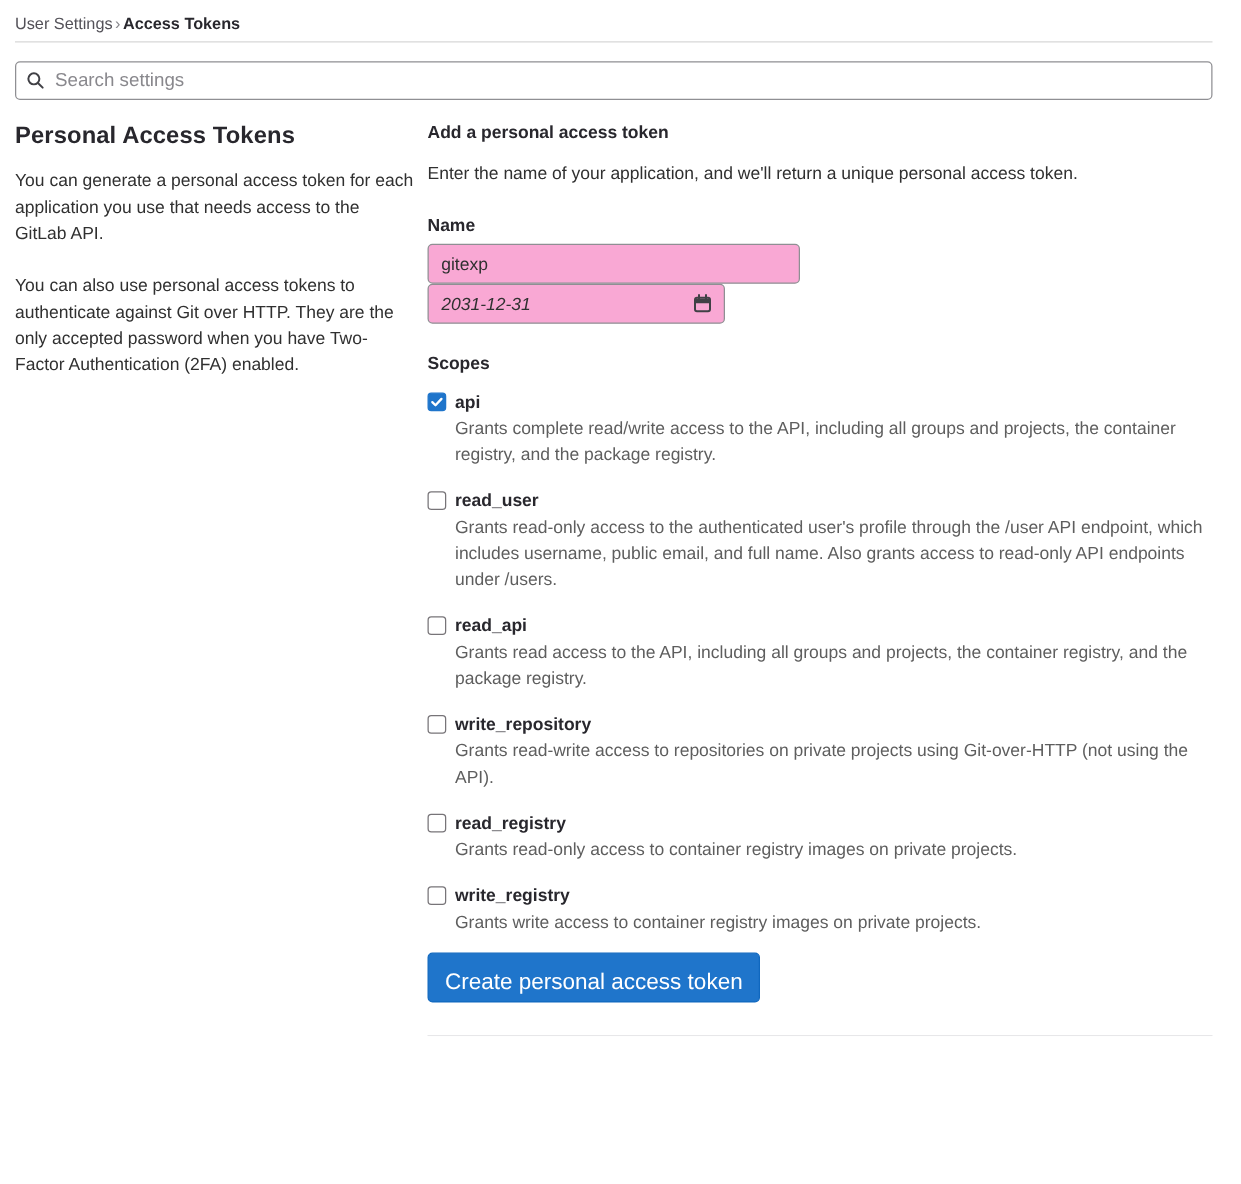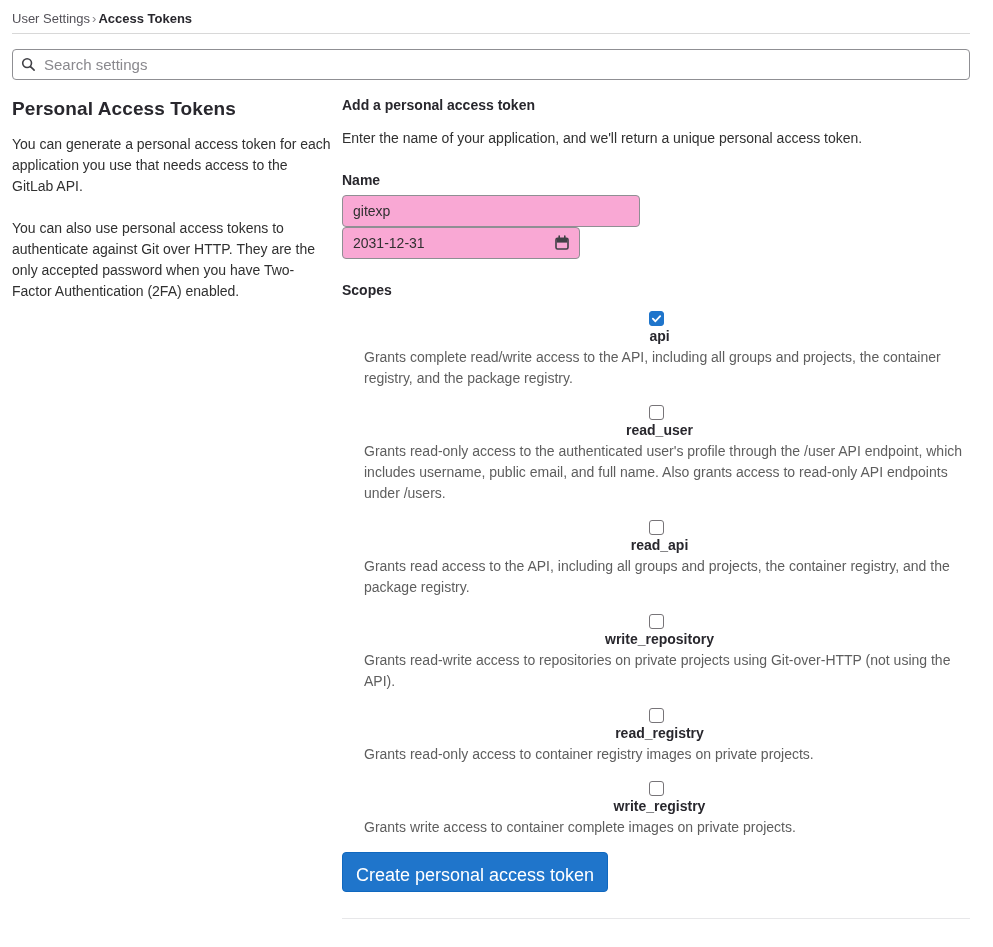--- a/index.html
+++ b/index.html
@@ -69,28 +69,28 @@
     padding: 0 10px;
     font-size: 14px;
     font-family: inherit;
     color: #303030;
     outline: none;
     background: #f9a8d4;
   }
   .name-input { width: 298px; }
 
   .date-wrap { position: relative; width: 238px; }
-  .date-input { width: 100%; padding-right: 14px; }
+  .date-input { width: 100%; padding-right: 14px; font-style: italic; }
   .date-wrap svg { position: absolute; right: 10px; top: 8px; pointer-events: none; }
 
   
   .scopes { margin-top: 8px; }
   .scope { margin-top: 16px; }
   .scope:first-child { margin-top: 13px; }
-  .scope-head { display: flex; align-items: center; flex-direction: column; }
+  .scope-head { display: flex; align-items: center; }
   .checkbox {
     width: 15px; height: 15px;
     flex: 0 0 15px;
     border: 1px solid #777478;
     border-radius: 3px;
     background: #fff;
     display: inline-flex;
     align-items: center;
     justify-content: center;
     cursor: pointer;
@@ -219,21 +219,21 @@
           <p class="scope-desc">Grants read-only access to container registry images on private projects.</p>
         </div>
 
         <div class="scope">
           <div class="scope-head">
             <span class="checkbox">
               
             </span>
             <span class="scope-label">write_registry</span>
           </div>
-          <p class="scope-desc">Grants write access to container complete images on private projects.</p>
+          <p class="scope-desc">Grants write access to container registry images on private projects.</p>
         </div>
 
       </div>
 
       <button class="submit-btn">Create personal access token</button>
 
       <hr class="bottom-divider">
     </main>
   </div>
 

